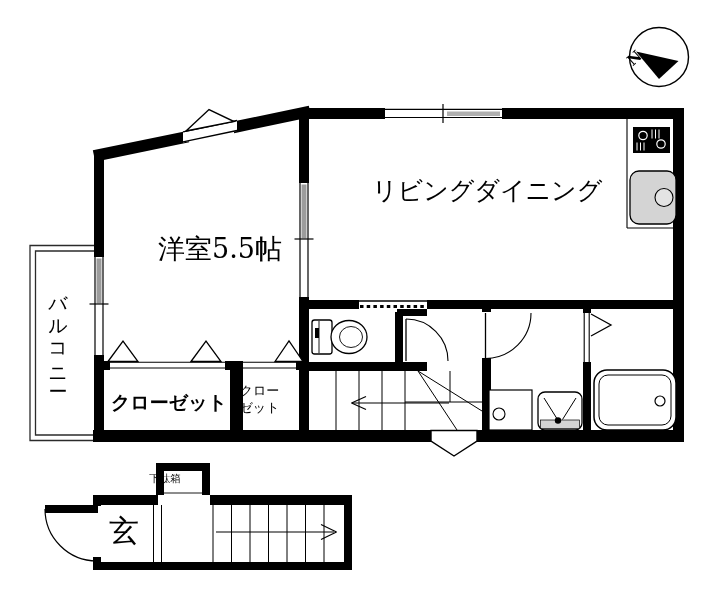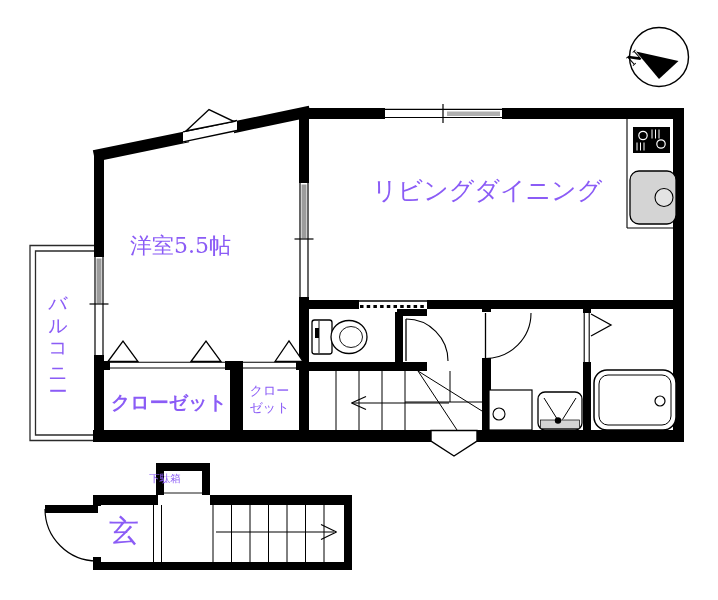--- a/index.html
+++ b/index.html
@@ -1,25 +1,25 @@
 <!DOCTYPE html>
 <html><head>
 <meta charset="utf-8">
 <style>
   html,body{margin:0;padding:0;background:#fff;}
   .plan{position:relative;width:718px;height:600px;background:#fff;overflow:hidden;
         font-family:"DejaVu Serif","Liberation Serif",serif;color:#111;}
   .plan svg{position:absolute;left:0;top:0;}
-  .lbl{position:absolute;color:#8b5cf6;white-space:nowrap;}
-  .lbl-yoshitsu{left:130px;top:231px;width:152px;text-align:left;font-size:22px;}
+  .lbl{position:absolute;color:#000000;white-space:nowrap;}
+  .lbl-yoshitsu{left:130px;top:231px;width:152px;text-align:right;font-size:27px;}
   .lbl-ldk{left:372px;top:176px;width:216px;text-align:center;font-size:25px;line-height:1.22;}
   .lbl-balcony{left:46px;top:282px;writing-mode:vertical-rl;text-orientation:upright;
                font-size:19px;letter-spacing:3px;height:150px;}
   .lbl-closet1{left:105px;top:390px;width:128px;text-align:center;font-size:19px;font-weight:bold;}
-  .lbl-closet2{left:242px;top:383px;width:55px;text-align:center;font-size:13px;line-height:1.3;white-space:normal;}
+  .lbl-closet2{left:232px;top:383px;width:55px;text-align:center;font-size:13px;line-height:1.3;white-space:normal;}
   .lbl-genkan{left:109px;top:511px;font-size:30px;}
   .lbl-getabako{left:144px;top:472px;width:42px;text-align:center;font-size:10.5px;}
 </style>
 </head>
 <body>
 
 <div class="plan">
 <svg width="718" height="600" viewBox="0 0 718 600">
 
   <g stroke="#2b2b2b" stroke-width="1.3" fill="none">

